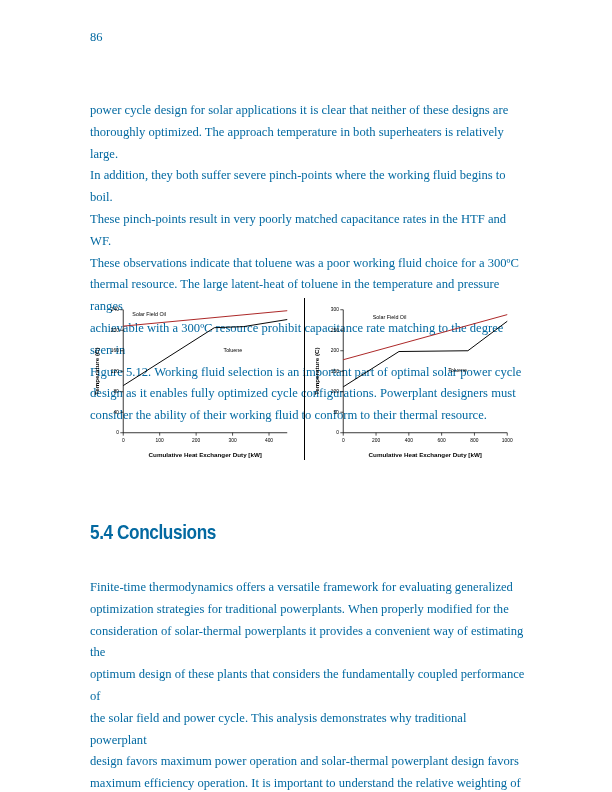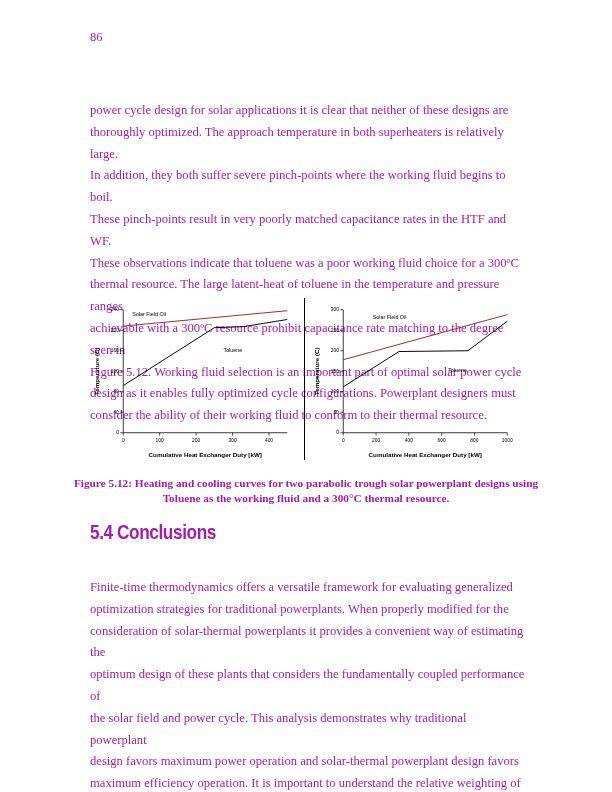--- a/index.html
+++ b/index.html
@@ -1,21 +1,21 @@
 <!DOCTYPE html>
 <html><head>
 <meta charset="utf-8">
 <style>
   html,body{margin:0;padding:0;background:#ffffff;}
   .page{
     position:relative;
     width:612px;height:792px;
     background:#ffffff;
     font-family:"Liberation Serif", serif;
-    color:#a21caf;
+    color:#0369a1;
     overflow:hidden;
     text-decoration:underline;
   }
   .page-number{
     position:absolute;left:90px;top:30px;
     font-size:12.5px;
   }
   .para{
     position:absolute;left:90px;width:436px;
     font-size:12.6px;line-height:21.8px;
@@ -132,24 +132,20 @@
           <polyline points="32.0,61.2 200.0,15.0" fill="none" stroke="#aa2222" stroke-width="1"></polyline>
           <polyline points="32.0,89.0 89.1,52.8 159.7,52.0 200.0,21.8" fill="none" stroke="#000000" stroke-width="1"></polyline>
           <text x="62.239999999999995" y="19.24000000000001" font-size="5.5" font-family="Liberation Sans, sans-serif">Solar Field Oil</text>
           <text x="139.51999999999998" y="73.84" font-size="5.5" font-family="Liberation Sans, sans-serif">Toluene</text>
           <text x="116" y="161" font-size="6.4" font-weight="bold" text-anchor="middle" font-family="Liberation Sans, sans-serif">Cumulative Heat Exchanger Duty [kW]</text>
           <text x="0" y="0" font-size="6.4" font-weight="bold" text-anchor="middle" font-family="Liberation Sans, sans-serif" transform="translate(7,73) rotate(-90)">Temperature (C)</text>
         </svg>
       </div>
   </div>
 
-  <div class="caption">
-    <span>Figure 5.12: Heating and cooling curves for two parabolic trough solar powerplant designs using</span><br>
-    <span>Toluene as the working fluid and a 300°C thermal resource.</span>
-  </div>
 
   <h2 class="heading">5.4 Conclusions</h2>
 
   <div class="para para2">Finite-time thermodynamics offers a versatile framework for evaluating generalized
 optimization strategies for traditional powerplants. When properly modified for the
 consideration of solar-thermal powerplants it provides a convenient way of estimating the
 optimum design of these plants that considers the fundamentally coupled performance of
 the solar field and power cycle. This analysis demonstrates why traditional powerplant
 design favors maximum power operation and solar-thermal powerplant design favors
 maximum efficiency operation. It is important to understand the relative weighting of</div>

